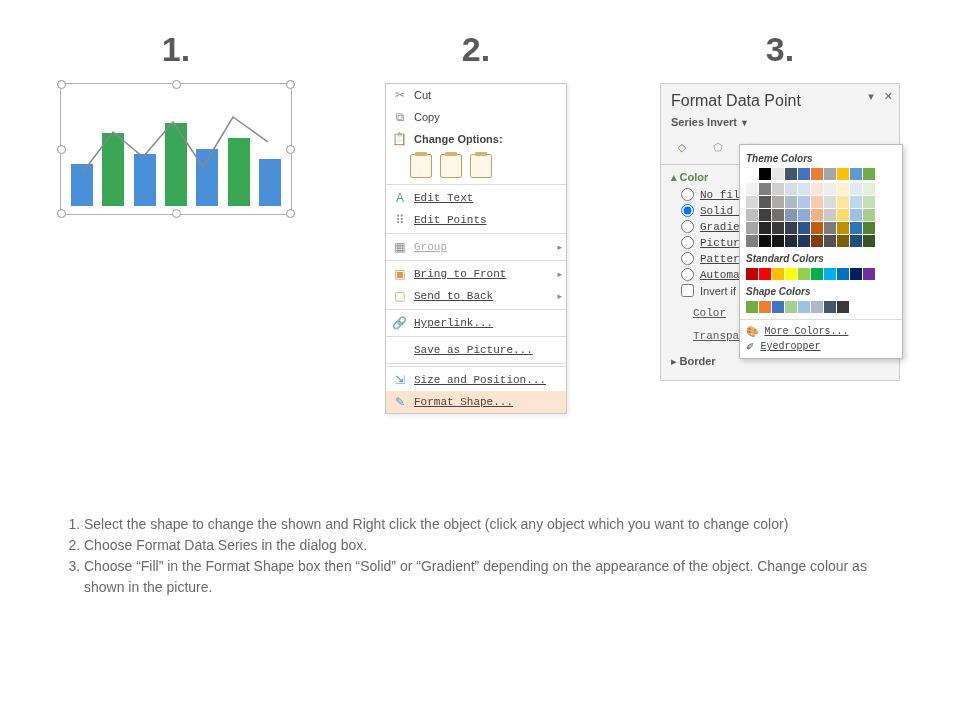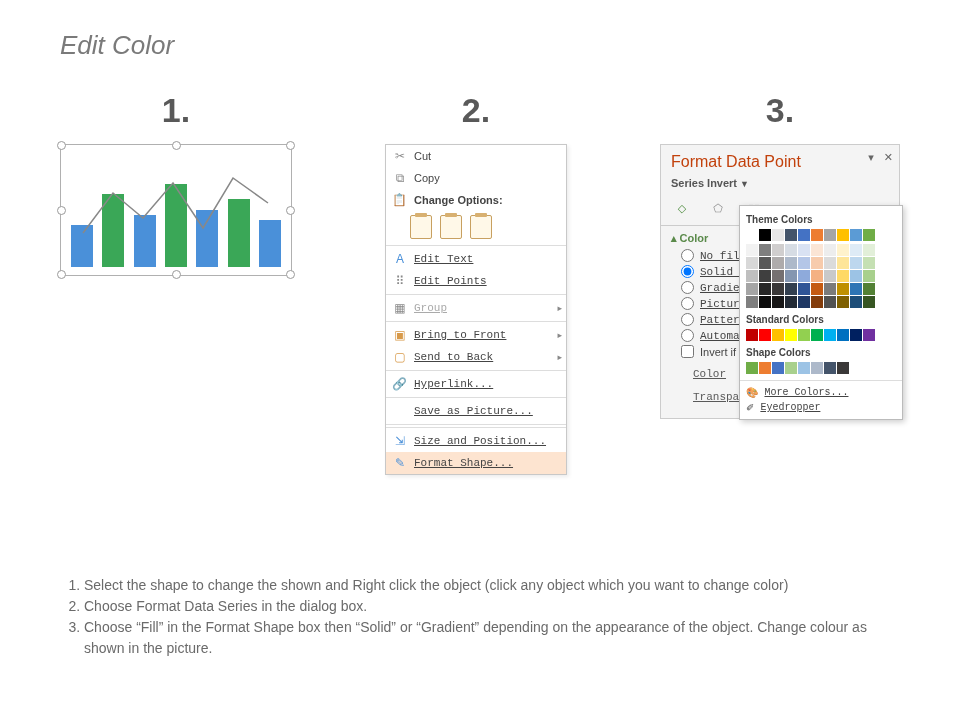--- a/index.html
+++ b/index.html
@@ -20,51 +20,50 @@
   .menu .mi{display:flex;align-items:center;height:22px;padding:0 4px;}
   .menu .mi.hl{background:#fde4d0;}
   .menu .mi .ic{width:20px;height:16px;display:flex;align-items:center;justify-content:center;margin-right:4px;font-size:12px;color:#8a8a8a;}
   .menu .mi .sub{margin-left:auto;font-size:9px;color:#888;}
   .menu hr{border:none;border-top:1px solid #ddd;margin:2px 0;}
   .menu .pastebox{display:flex;gap:8px;padding:4px 0 4px 24px;}
   .menu .pb{width:20px;height:22px;border:1px solid #c8a060;background:#fff8e8;border-radius:2px;position:relative;}
   .menu .pb::before{content:"";position:absolute;top:-3px;left:4px;right:4px;height:4px;background:#d8b070;border-radius:1px;}
   
   .fpanel{width:240px;border:1px solid #ccc;background:#f4f4f4;font-size:11px;position:relative;padding:8px 10px 12px 10px;box-sizing:border-box;}
-  .fpanel .ftitle{color:#c2410c;font-size:16px;font-weight:400;display:flex;align-items:center;}
+  .fpanel .ftitle{color:#404040;font-size:16px;font-weight:400;display:flex;align-items:center;}
   .fpanel .fclose{position:absolute;right:6px;top:6px;display:flex;gap:10px;color:#666;}
   .fpanel .fsub{color:#555;font-weight:700;margin:6px 0 8px 0;font-size:11px;}
   .fpanel .tabs{display:flex;gap:14px;margin-bottom:6px;align-items:center;}
   .fpanel .tabs .t{width:20px;height:20px;border:1px solid transparent;display:flex;align-items:center;justify-content:center;color:#888;}
   .fpanel .sec{color:#5a8a4a;font-weight:700;margin:4px 0;}
   .fpanel .opt{display:flex;align-items:center;gap:6px;margin:3px 0 3px 10px;color:#444;}
   .fpanel .opt input{margin:0;}
   .fpanel .crow{display:flex;align-items:center;gap:10px;margin:6px 0 4px 22px;}
   .fpanel .swatch{width:30px;height:18px;border:1px solid #999;background:#e68a5a;position:relative;}
   .fpanel .swatch .dd{position:absolute;right:-14px;top:0;bottom:0;width:12px;border:1px solid #999;border-left:none;background:#eee;display:flex;align-items:center;justify-content:center;font-size:8px;color:#555;}
   .fpanel .trow{display:flex;align-items:center;gap:8px;margin-left:22px;}
   .fpanel .tslider{flex:1;height:3px;background:#bbb;position:relative;}
   .fpanel .tval{width:34px;height:16px;border:1px solid #bbb;background:#fff;font-size:10px;display:flex;align-items:center;justify-content:center;}
   .fpanel .spin{width:12px;height:16px;border:1px solid #bbb;background:#fff;font-size:7px;display:flex;flex-direction:column;align-items:center;justify-content:center;color:#666;}
   
   .cpop{position:absolute;right:-4px;top:60px;width:150px;background:#fff;border:1px solid #bbb;box-shadow:2px 2px 6px rgba(0,0,0,.2);padding:6px;font-size:10px;color:#444;z-index:5;}
-  .cpop .lbl{font-weight:700;margin:2px 0 4px 0;}
+  .cpop .lbl{font-weight:700;margin:2px 0 4px 0;font-style:italic;}
   .grid10{display:grid;grid-template-columns:repeat(10,12px);grid-auto-rows:12px;gap:1px;}
   .sw{width:12px;height:12px;}
   .cpop .row{display:flex;align-items:center;gap:6px;margin-top:4px;}
   
   .instr{margin-top:100px;font-size:14px;color:#6a6a6a;line-height:1.5;}
   .instr ol{padding-left:24px;margin:0;}
   .u{text-decoration:underline;font-family:Liberation Mono, monospace;}
 </style>
 </head>
 <body>
 
 <div class="page">
-  <div class="title">Edit Color</div>
 
   <div class="cols">
 
     <div class="col">
       <div class="num">1.</div>
       <div class="chart-sel">
         <div class="h" style="left:-4px;top:-4px"></div>
           <div class="h" style="left:50%;top:-4px;margin-left:-4px"></div>
           <div class="h" style="right:-4px;top:-4px"></div>
         <div class="h" style="left:-4px;top:50%;margin-top:-4px"></div>
@@ -206,20 +205,21 @@
           <div class="swatch">
               <div class="dd">▾</div>
             </div>
         </div>
         <div class="trow">
           <span class="u">Transparency</span>
           <div class="tslider"></div>
           <div class="tval">0%</div>
           <div class="spin">▴▾</div>
         </div>
+        <div style="color:#555;margin-top:10px">▸ <b>Border</b></div>
 
         <div class="cpop">
           <div class="lbl">Theme Colors</div>
           <div class="grid10" id="theme-row1">
               <div class="sw" style="background: rgb(255, 255, 255);"></div>
               <div class="sw" style="background: rgb(0, 0, 0);"></div>
               <div class="sw" style="background: rgb(231, 230, 230);"></div>
               <div class="sw" style="background: rgb(68, 84, 106);"></div>
               <div class="sw" style="background: rgb(68, 114, 196);"></div>
               <div class="sw" style="background: rgb(237, 125, 49);"></div>

